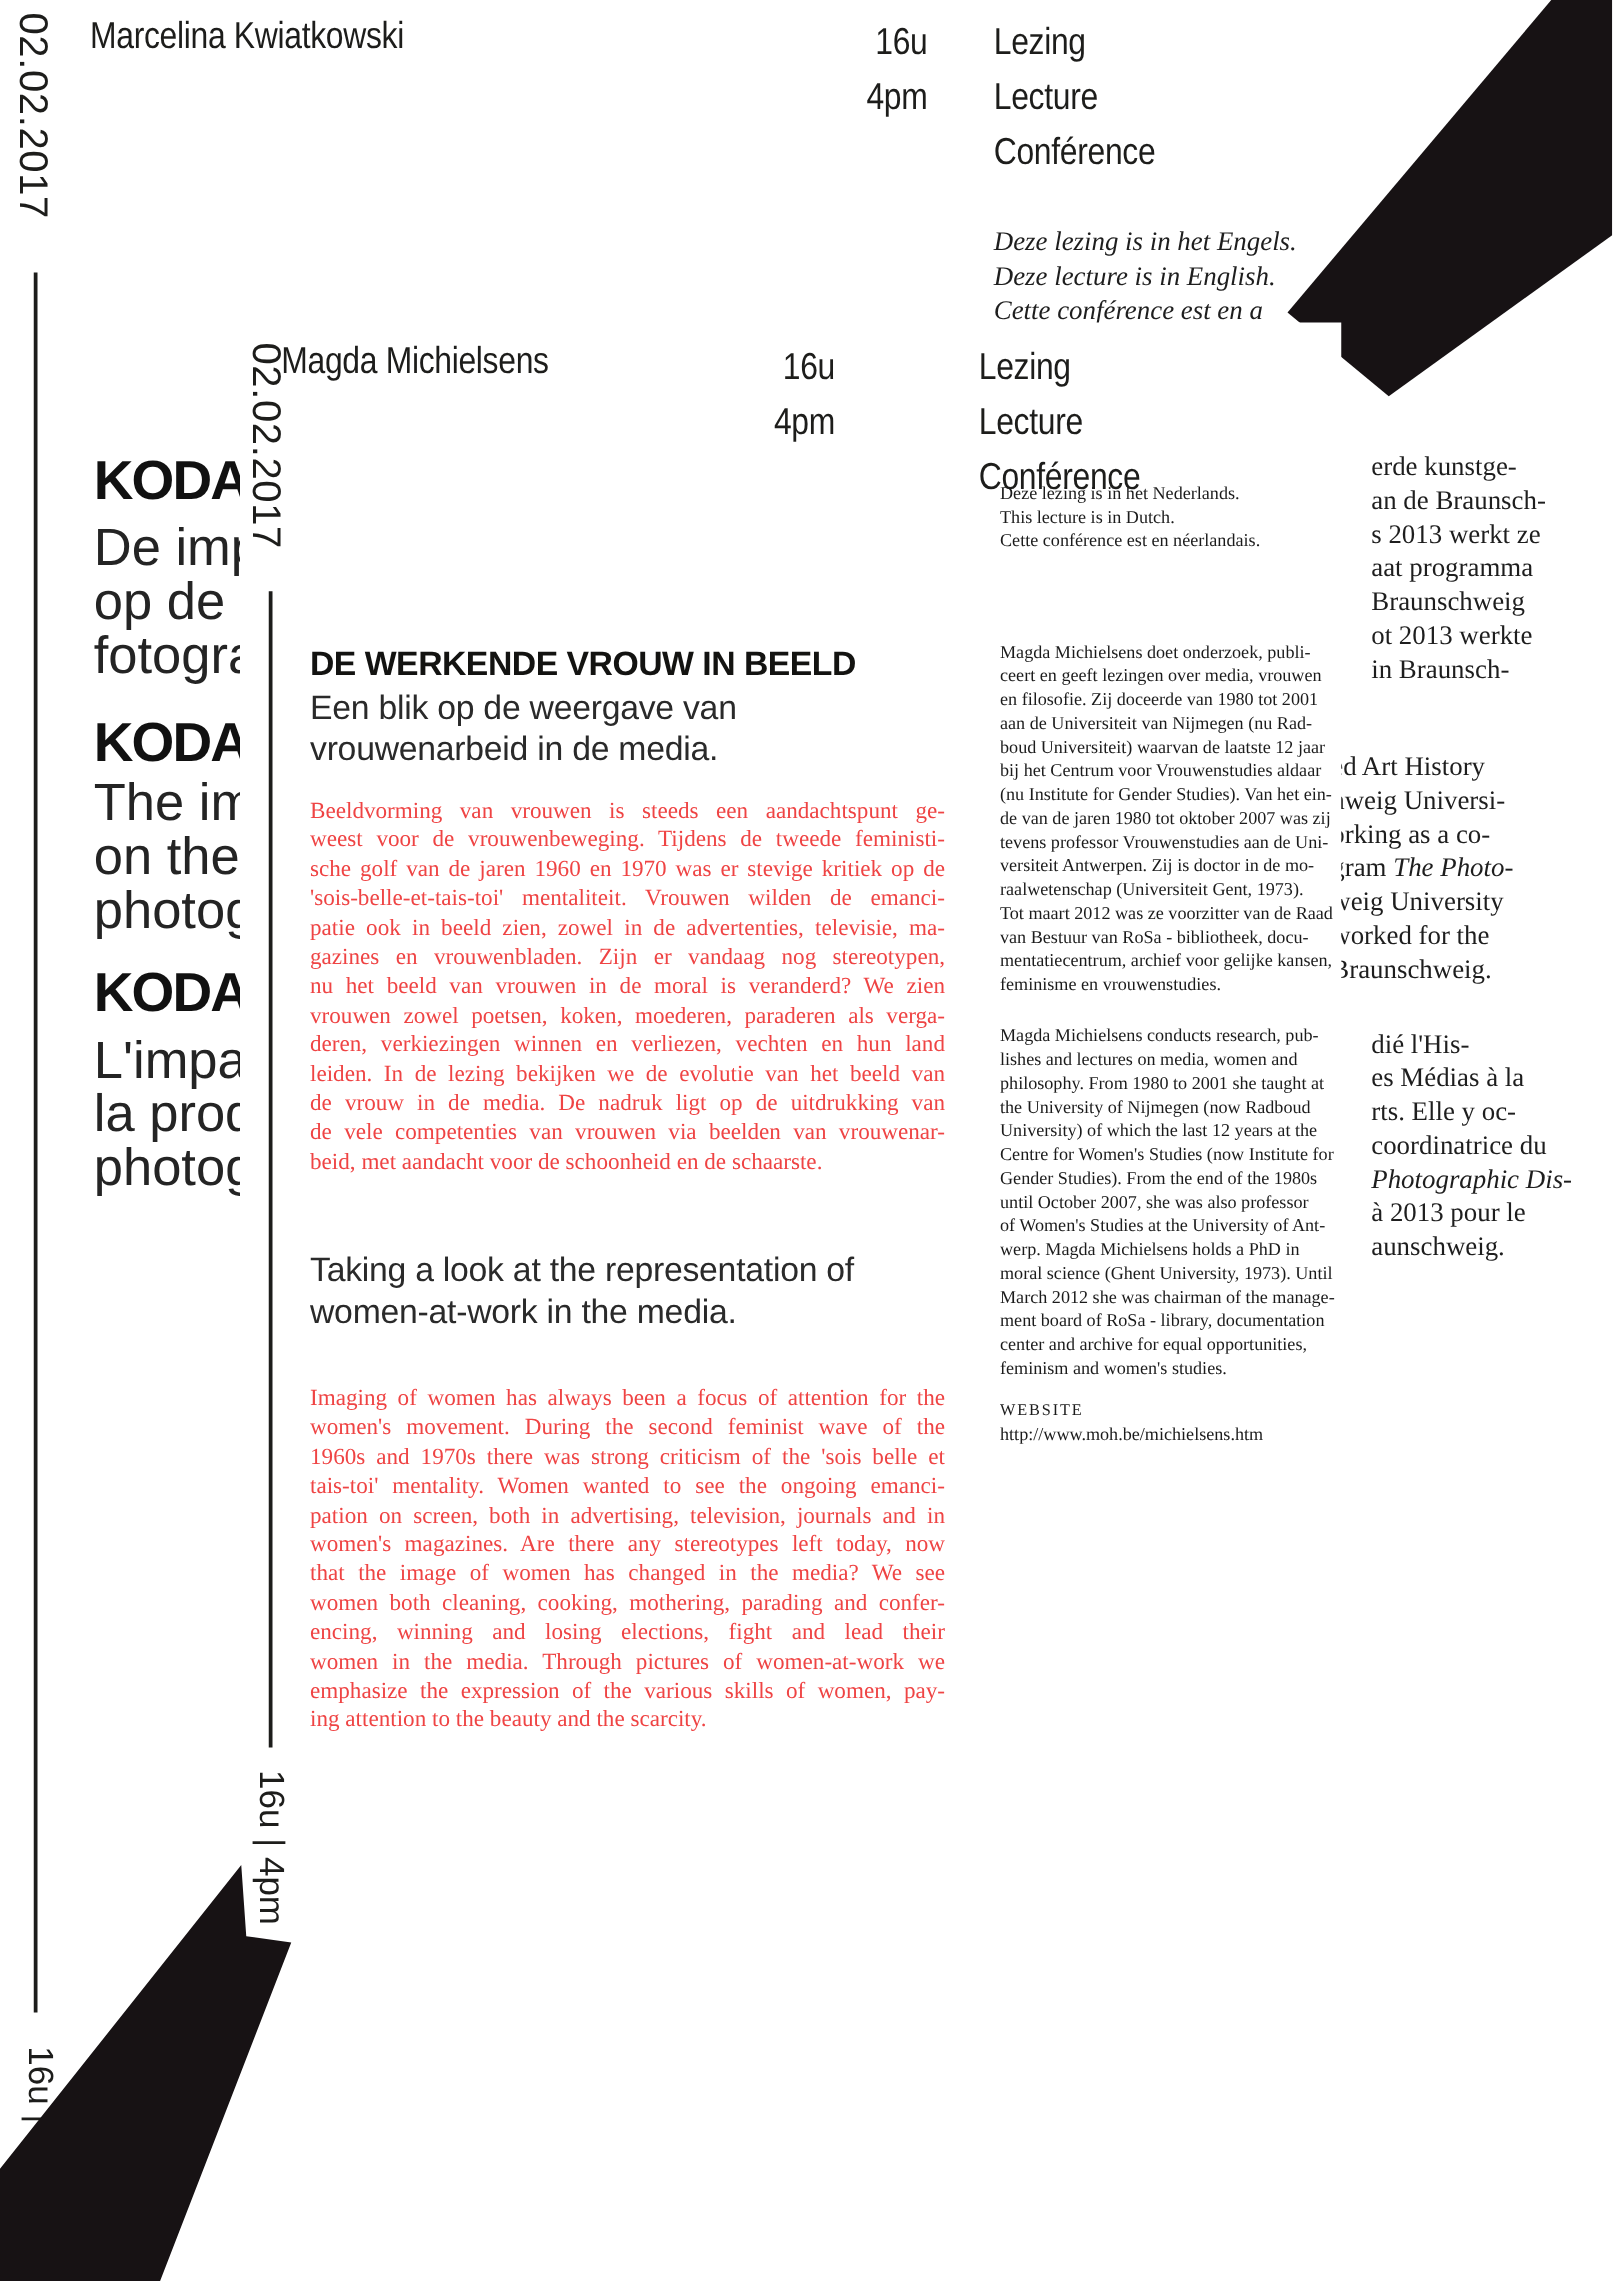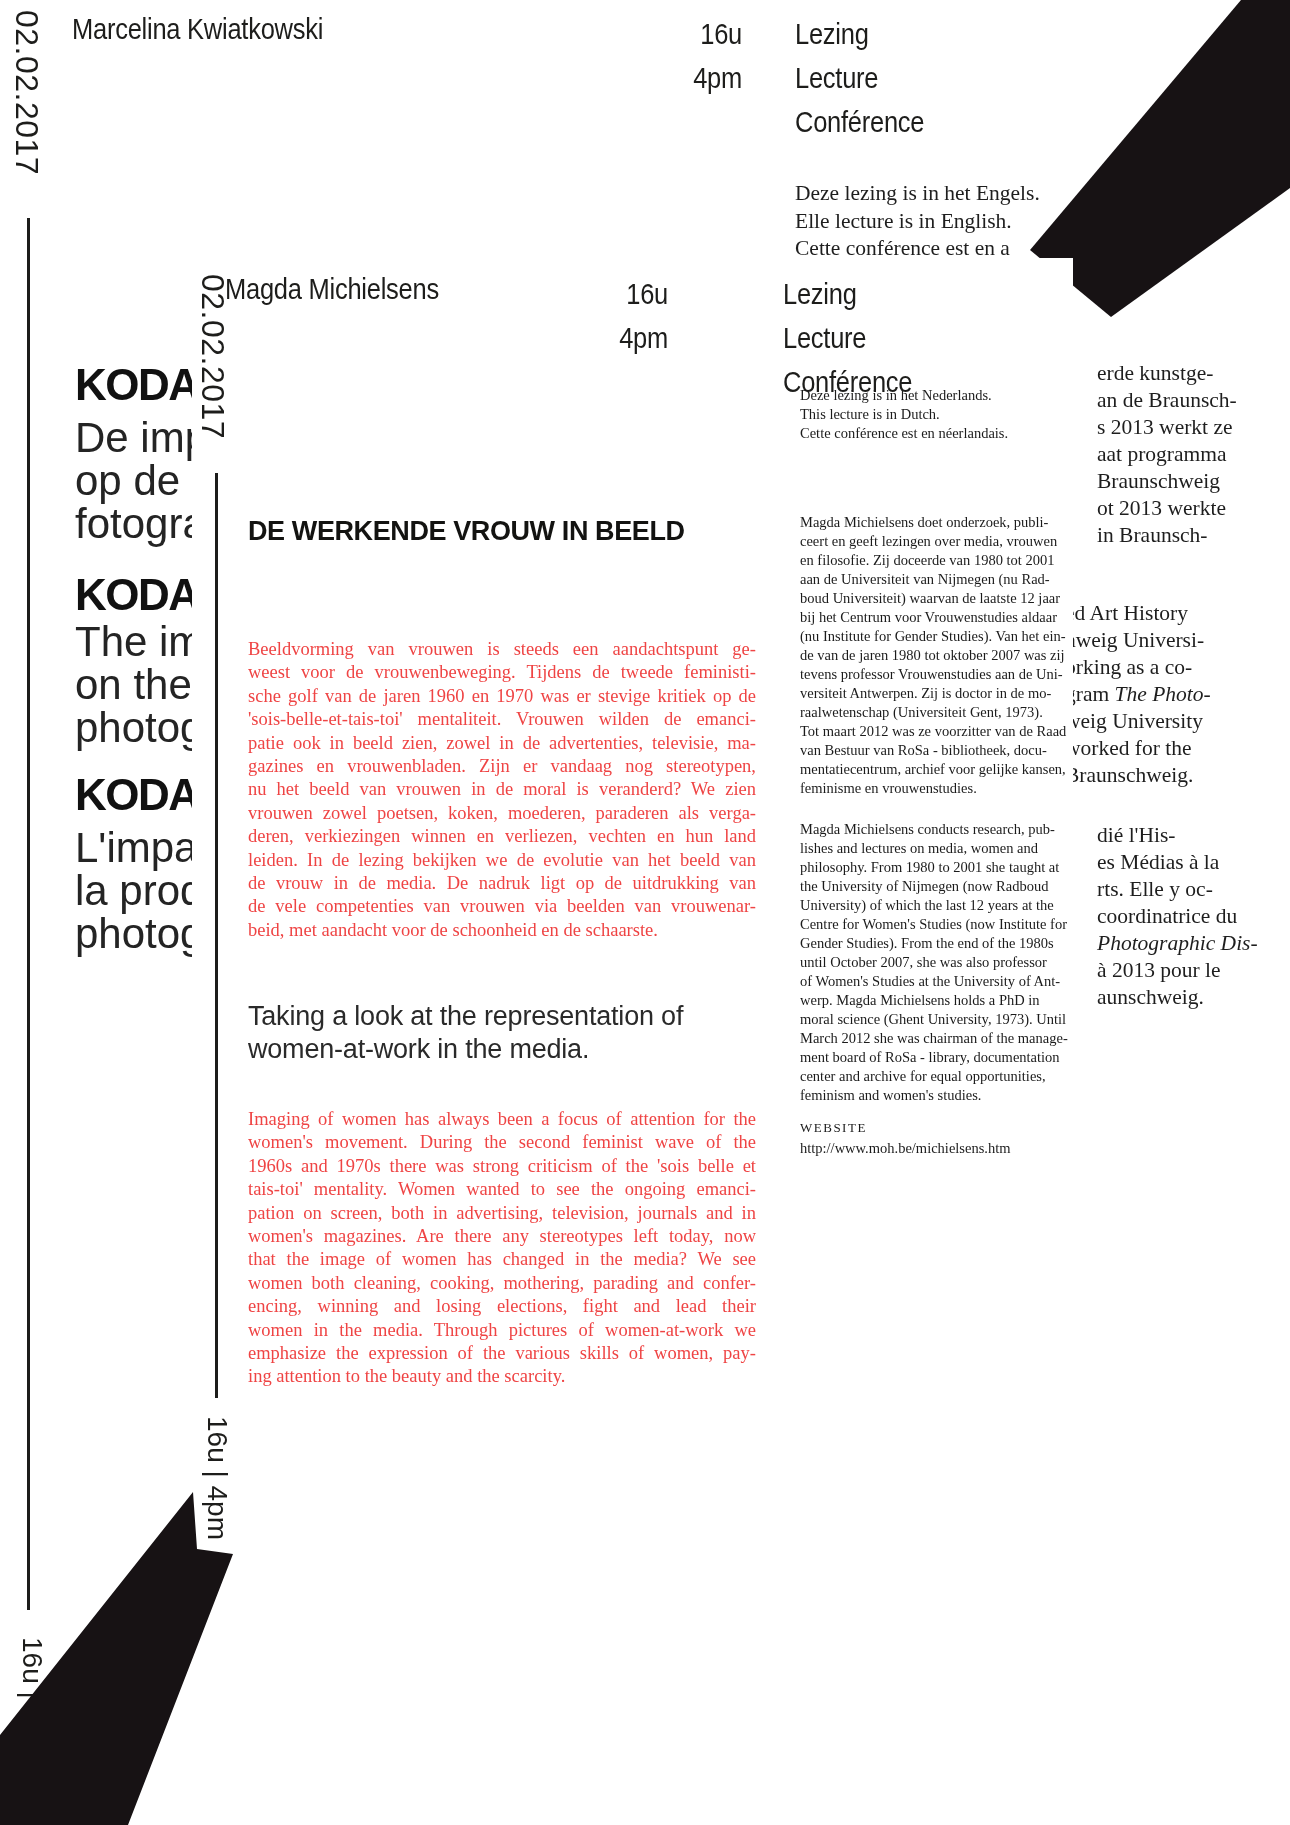--- a/index.html
+++ b/index.html
@@ -9,21 +9,21 @@
   .sans{font-family:"Liberation Sans",sans-serif;}
   .serif{font-family:"Liberation Serif",serif;}
   .vtext{writing-mode:vertical-rl;text-orientation:mixed;white-space:nowrap;}
   .hdr{font-size:30px;letter-spacing:-0.3px;white-space:nowrap;color:#1d1d1b;
        transform:scaleX(0.85);transform-origin:left top;line-height:34px;}
   .hdr.right{transform-origin:right top;text-align:right;}
   .hdr .row{line-height:44px;}
   .datev{font-size:32px;letter-spacing:0.5px;color:#1d1d1b;}
   .rule{background:#1d1d1b;width:3px;}
   .bottomtime{font-size:28px;color:#1d1d1b;letter-spacing:0;}
-  .note{font-size:21.5px;line-height:27.5px;color:#1e1e1e;white-space:nowrap;}
+  .note{font-size:21.5px;line-height:27.5px;color:#1e1e1e;white-space:nowrap;font-style:italic;}
   .frag{font-size:21.5px;line-height:27px;color:#1e1e1e;white-space:nowrap;}
   .brand{font-weight:800;font-size:44px;letter-spacing:-1.5px;white-space:nowrap;color:#111;}
   .klines{font-size:42px;line-height:43px;white-space:nowrap;color:#242424;}
   .h1{font-weight:bold;font-size:27px;letter-spacing:-0.4px;white-space:nowrap;color:#131311;line-height:30px;}
   .sub{font-size:27px;line-height:33px;letter-spacing:-0.2px;color:#2a2a2a;white-space:nowrap;}
   .bodycol{font-size:18.5px;line-height:23.4px;color:#ef4444;width:508px;}
   .just .line{text-align:justify;text-align-last:justify;}
   .just .line:last-child{text-align:left;text-align-last:left;}
   .bio{font-size:14.5px;line-height:19px;color:#1b1b1b;white-space:nowrap;}
   .weblabel{font-size:13px;letter-spacing:1.5px;color:#1b1b1b;}
@@ -48,21 +48,21 @@
   </div>
 
   <div class="abs hdr sans" style="left:795px;top:12px;">
     <div class="row">Lezing</div>
     <div class="row">Lecture</div>
     <div class="row">Conférence</div>
   </div>
 
   <div class="abs note serif" style="left:795px;top:180px;">
       <div class="line">Deze lezing is in het Engels.</div>
-      <div class="line">Elle lecture is in English.</div>
+      <div class="line">Deze lecture is in English.</div>
       <div class="line">Cette conférence est en a</div>
     </div>
 
   <div class="abs" style="left:75px;top:360px;">
     <div class="brand sans">KODAK</div>
     <div class="klines sans" style="margin-top:6px;">
         <div class="line">De imp</div>
         <div class="line">op de a</div>
         <div class="line">fotogra</div>
       </div>
@@ -137,20 +137,24 @@
       <div class="row">Conférence</div>
     </div>
 
     <div class="abs bio serif" style="left:608px;top:128px;">
         <div class="line">Deze lezing is in het Nederlands.</div>
         <div class="line">This lecture is in Dutch.</div>
         <div class="line">Cette conférence est en néerlandais.</div>
       </div>
 
     <div class="abs h1 sans" style="left:56px;top:258px;">DE WERKENDE VROUW IN BEELD</div>
+    <div class="abs sub sans" style="left:56px;top:292px;">
+        <div class="line">Een blik op de weergave van</div>
+        <div class="line">vrouwenarbeid in de media.</div>
+      </div>
     <div class="abs bodycol serif just" style="left:56px;top:380px;">
         <div class="line">Beeldvorming van vrouwen is steeds een aandachtspunt ge-</div>
         <div class="line">weest voor de vrouwenbeweging. Tijdens de tweede feministi-</div>
         <div class="line">sche golf van de jaren 1960 en 1970 was er stevige kritiek op de</div>
         <div class="line">'sois-belle-et-tais-toi' mentaliteit. Vrouwen wilden de emanci-</div>
         <div class="line">patie ook in beeld zien, zowel in de advertenties, televisie, ma-</div>
         <div class="line">gazines en vrouwenbladen. Zijn er vandaag nog stereotypen,</div>
         <div class="line">nu het beeld van vrouwen in de moral is veranderd? We zien</div>
         <div class="line">vrouwen zowel poetsen, koken, moederen, paraderen als verga-</div>
         <div class="line">deren, verkiezingen winnen en verliezen, vechten en hun land</div>

